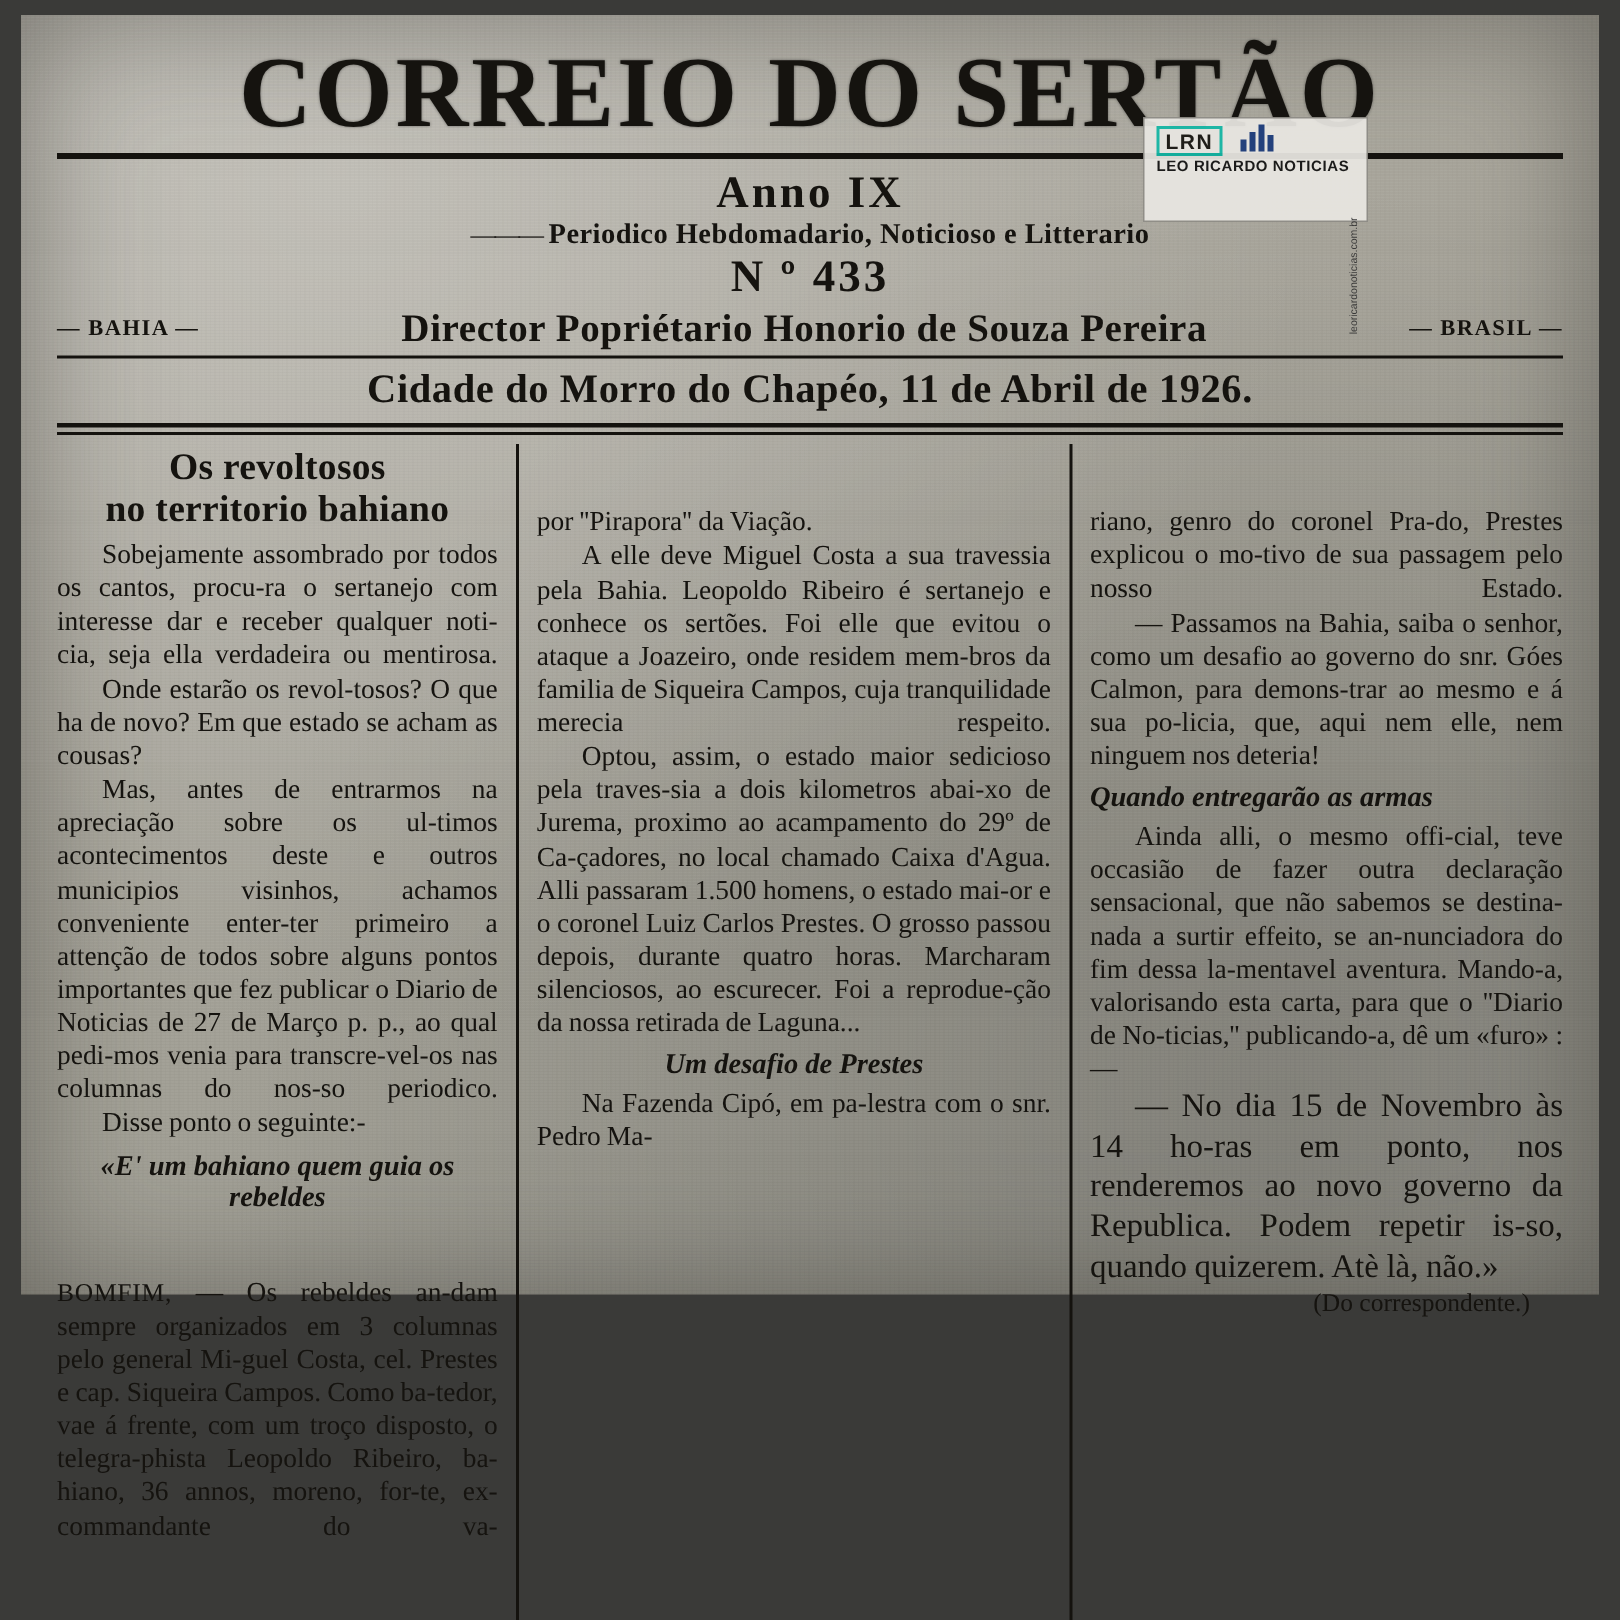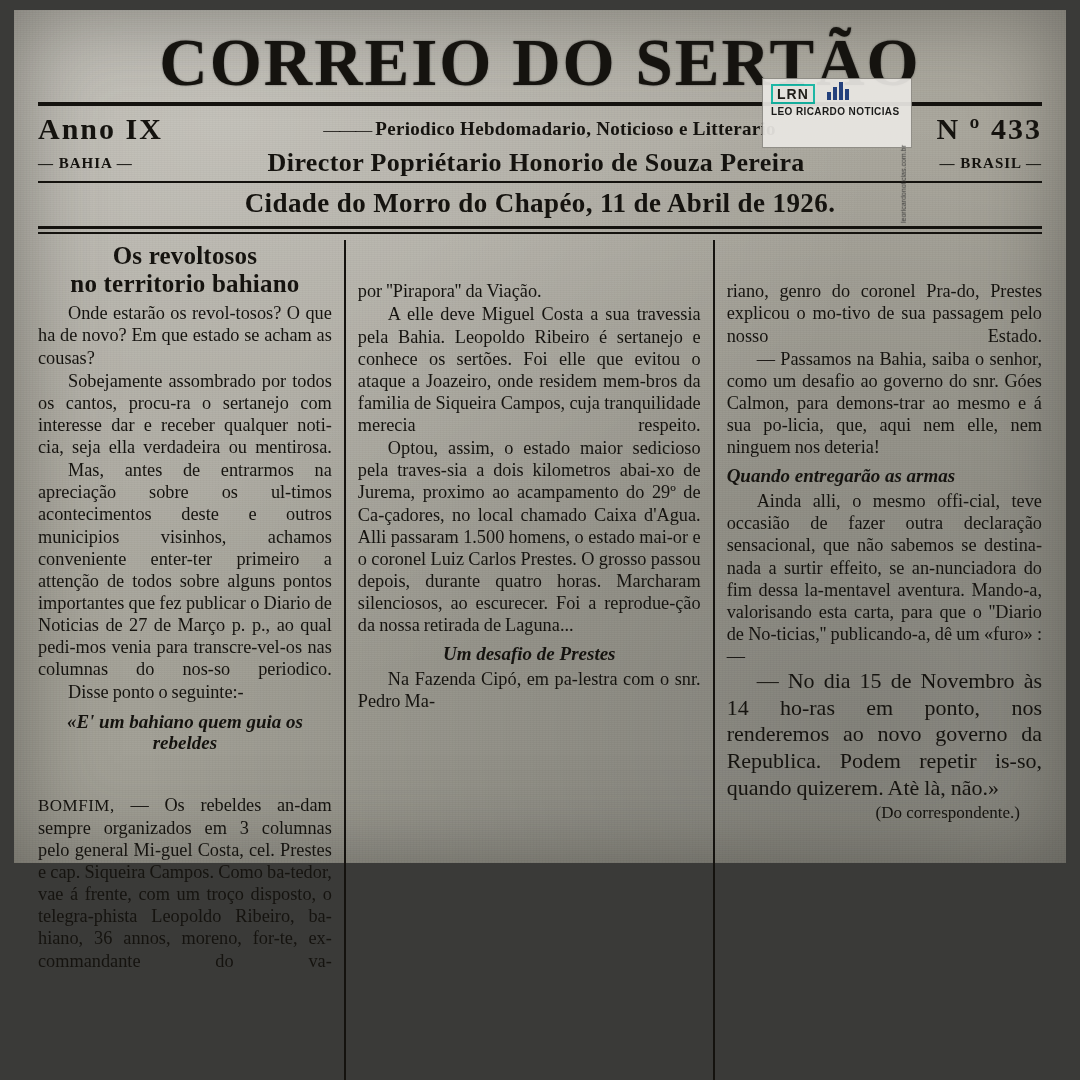--- a/index.html
+++ b/index.html
@@ -74,20 +74,21 @@
     border-bottom: 2px solid #14120e;
     height: 3px;
     margin: 5px 0 0 0;
   }
 
   .head-row {
     display: flex;
     align-items: center;
     justify-content: space-between;
     margin-top: 6px;
+    flex-direction: column;
   }
   .anno {
     font-weight: bold;
     font-size: 30px;
     letter-spacing: 2px;
     white-space: nowrap;
   }
   .subtitle-wrap {
     flex: 1;
     text-align: center;
@@ -278,22 +279,22 @@
         <hr class="rule-dbl">
       </div>
 
       <div id="body">
 
         <div class="col c1">
           <div class="headline">
             <span style="white-space:pre-line">Os revoltosos
 no territorio bahiano</span>
           </div>
+          <p class="txt">Sobejamente assombrado por todos os cantos, procu-ra o sertanejo com interesse dar e receber qualquer noti-cia, seja ella verdadeira ou mentirosa.</p>
           <p class="txt">Onde estarão os revol-tosos? O que ha de novo? Em que estado se acham as cousas?</p>
-          <p class="txt">Sobejamente assombrado por todos os cantos, procu-ra o sertanejo com interesse dar e receber qualquer noti-cia, seja ella verdadeira ou mentirosa.</p>
           <p class="txt">Mas, antes de entrarmos na apreciação sobre os ul-timos acontecimentos deste e outros municipios visinhos, achamos conveniente enter-ter primeiro a attenção de todos sobre alguns pontos importantes que fez publicar o Diario de Noticias de 27 de Março p. p., ao qual pedi-mos venia para transcre-vel-os nas columnas do nos-so periodico.</p>
           <p class="txt last">Disse ponto o seguinte:-</p>
           <div class="subhead-it">«E' um bahiano quem guia os rebeldes</div>
           <p class="txt noind"><span class="smallcaps-lead">BOMFIM,</span> <span>— Os rebeldes an-dam sempre organizados em 3 columnas pelo general Mi-guel Costa, cel. Prestes e cap. Siqueira Campos. Como ba-tedor, vae á frente, com um troço disposto, o telegra-phista Leopoldo Ribeiro, ba-hiano, 36 annos, moreno, for-te, ex-commandante do va-</span></p>
         </div>
 
         <div class="vrule"></div>
 
         <div class="col c2">
           <p class="txt noind last">por ''Pirapora'' da Viação.</p>

